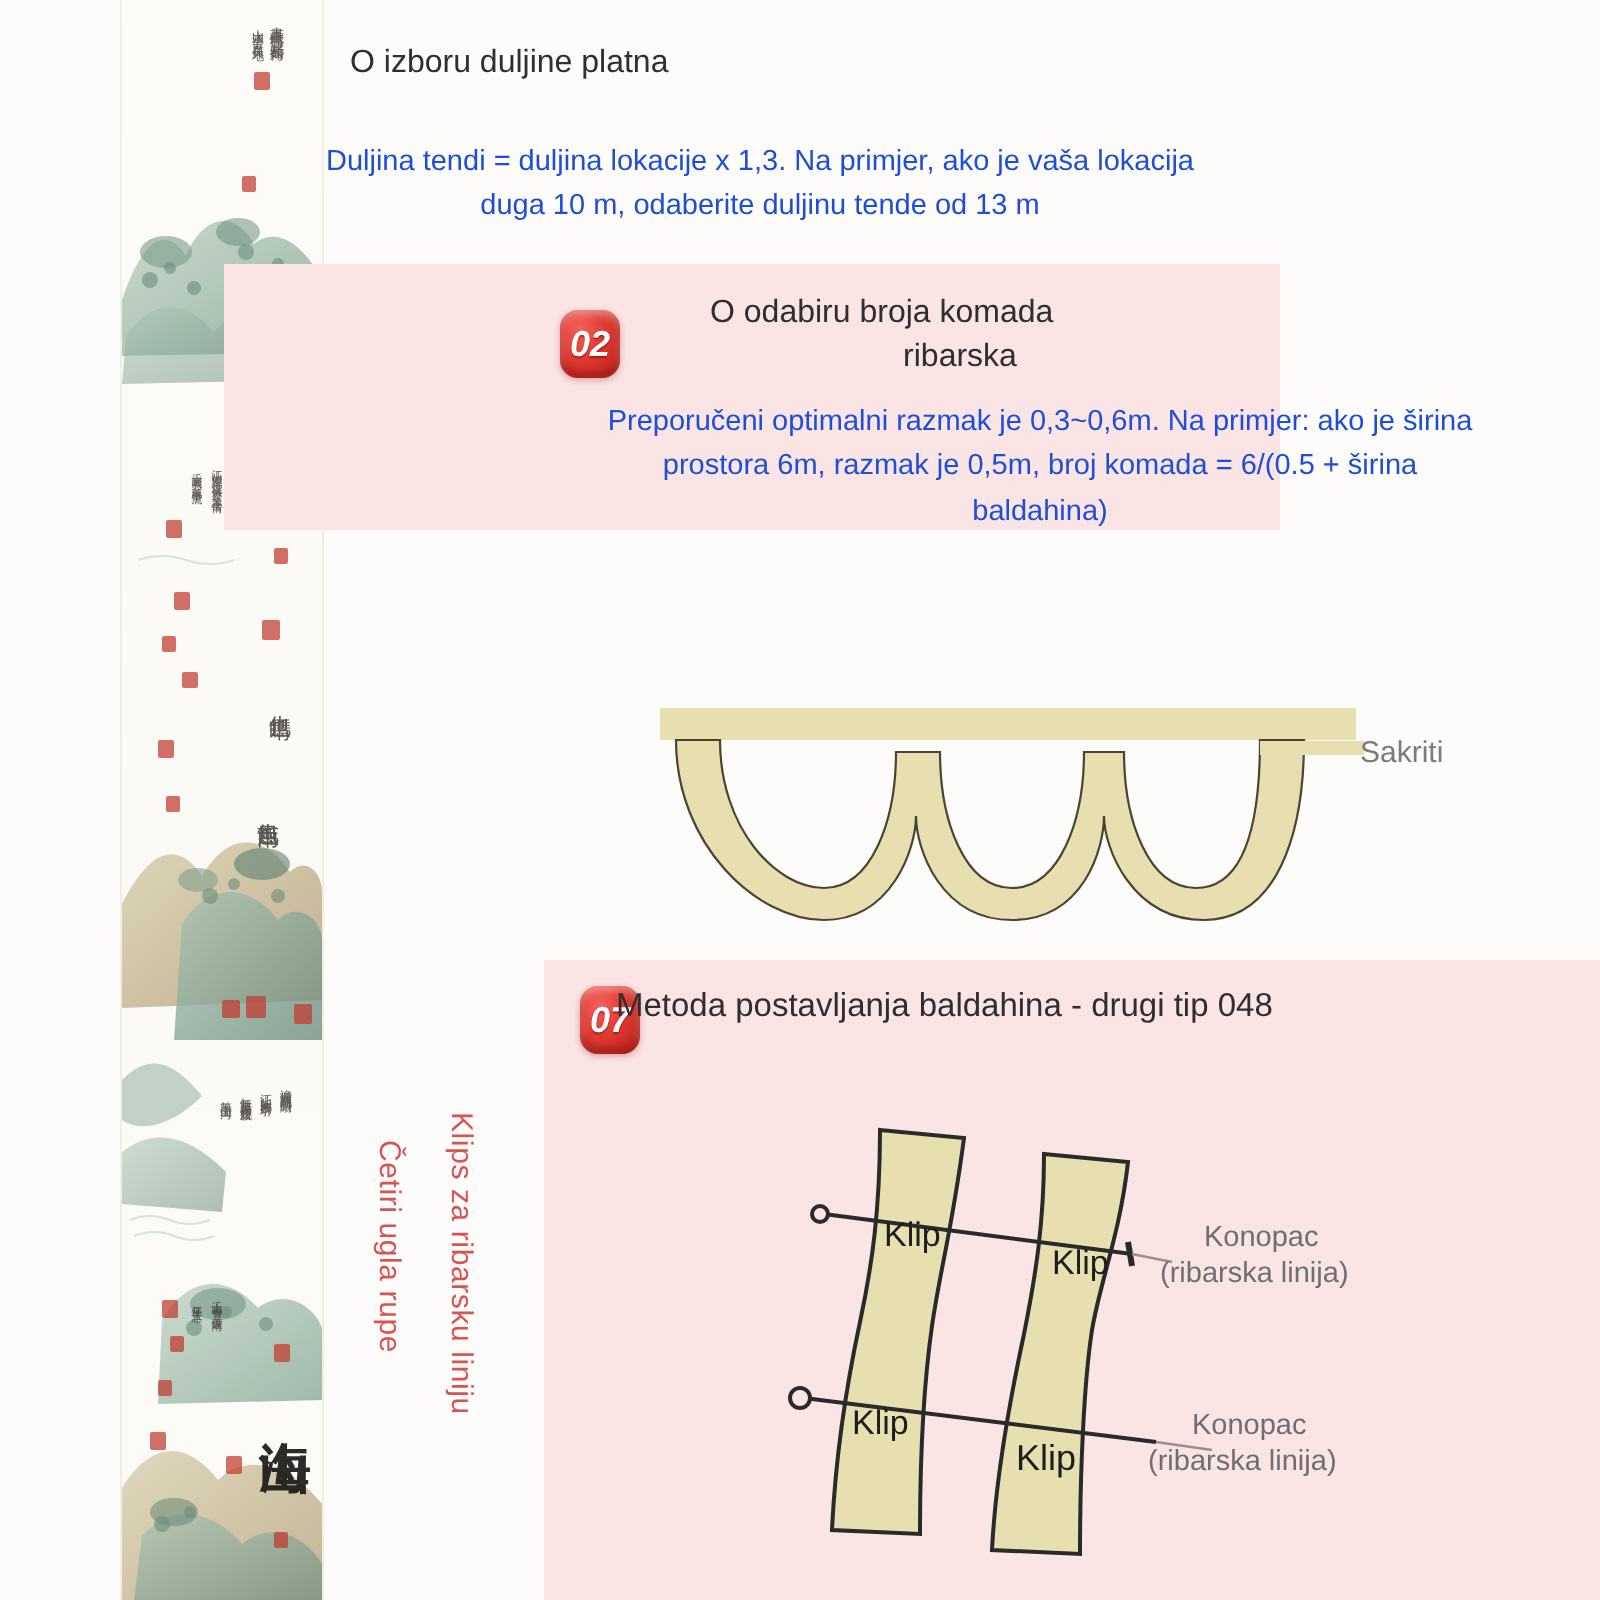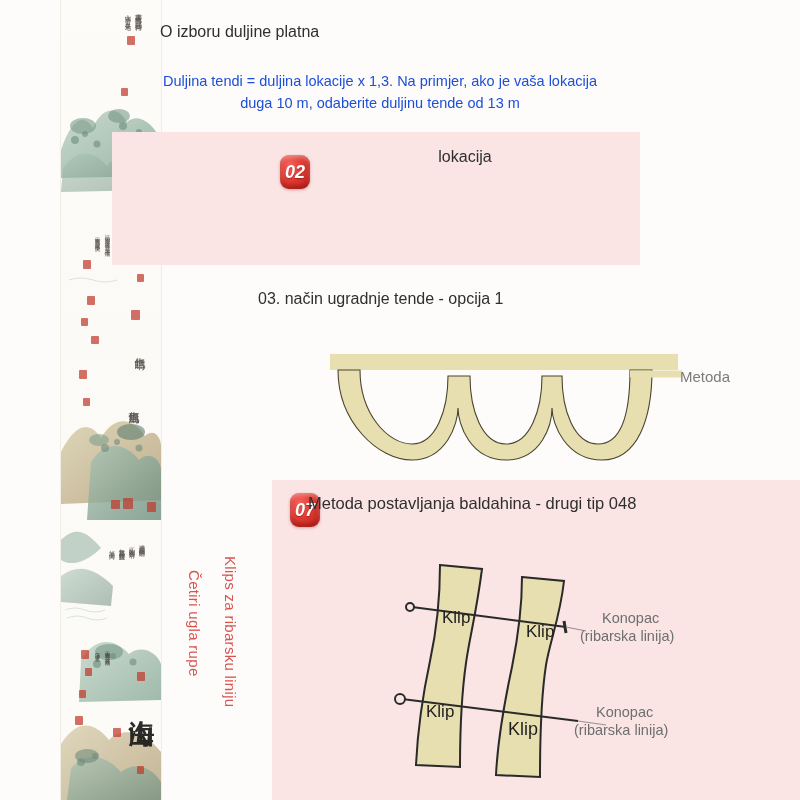--- a/index.html
+++ b/index.html
@@ -21,21 +21,21 @@
   }
   .scroll-paper{position:absolute;inset:0;background:
      linear-gradient(180deg,#fdfcf9 0%,#fbfaf6 40%,#fcfbf8 100%);}
   .seal{position:absolute;background:#c0392b;opacity:.72;border-radius:1px;}
   .calli{position:absolute;writing-mode:vertical-rl;color:#3a3531;
      font-family:"DejaVu Serif",serif;letter-spacing:1px;opacity:.82;}
   .bigcalli{position:absolute;writing-mode:vertical-rl;color:#1c1a18;
      font-family:"DejaVu Serif",serif;font-weight:700;opacity:.92;}
 
   .sec-title{
-    color:#2f2f2f;font-size:16px;line-height:1.35;
+    color:#2f2f2f;font-size:16px;line-height:1.35;margin-left:15px;
   }
   .sec-body{
     color:#1d4ed8;font-size:14.5px;line-height:1.55;
   }
 
   
   .b1-title{position:absolute;left:160px;top:21px;}
   .b1-body{position:absolute;left:160px;top:70px;width:440px;text-align:center;}
 
   
@@ -176,24 +176,25 @@
     <div class="seal" style="left:52px;top:728px;width:8px;height:9px;"></div>
     <div class="seal" style="left:76px;top:766px;width:7px;height:8px;"></div>
   </div>
 
   <div class="sec-title b1-title">O izboru duljine platna</div>
   <div class="sec-body b1-body">Duljina tendi = duljina lokacije x 1,3. Na primjer, ako je vaša lokacija duga 10 m, odaberite duljinu tende od 13 m</div>
 
   <div class="panel-pink" id="panel2"></div>
   <div class="badge" id="badge2">02</div>
   <div class="sec-title b2-title">
-    <span class="l2">lokacija</span>
+    <span>O odabiru broja komada</span>
+    <span class="l2">ribarska</span>
   </div>
-
-  <div class="sec-title b3-title">03. način ugradnje tende - opcija 1</div>
+  <div class="sec-body b2-body">Preporučeni optimalni razmak je 0,3~0,6m. Na primjer: ako je širina prostora 6m, razmak je 0,5m, broj komada = 6/(0.5 + širina baldahina)</div>
+
 
   <svg class="svg-valance" width="360" height="120" viewBox="0 0 360 120">
 
     <rect x="0" y="2" width="348" height="16" fill="#e8dfb0"></rect>
 
     <path d="M8 18
              C 8 70, 48 108, 82 108
              C 116 108, 128 72, 128 56
              C 128 72, 140 108, 176 108
              C 212 108, 222 72, 222 56
@@ -205,21 +206,21 @@
              L 212 24
              C 212 58, 200 92, 176 92
              C 152 92, 140 58, 140 24
              L 118 24
              C 118 58, 106 92, 82 92
              C 58 92, 30 62, 30 18
              Z" fill="#e8dfb0" stroke="#4a4430" stroke-width="1.1"></path>
 
     <line x1="300" y1="22" x2="352" y2="22" stroke="#e8dfb0" stroke-width="7"></line>
   </svg>
-  <div class="hide-label">Metoda</div>
+  <div class="hide-label">Sakriti</div>
 
   <div class="panel-pink" id="panel4"></div>
   <div class="badge" id="badge4">07</div>
   <div class="b4-title">Metoda postavljanja baldahina - drugi tip 048</div>
 
   <div class="vlabel" id="vlabel1">Klips za ribarsku liniju</div>
   <div class="vlabel" id="vlabel2">Četiri ugla rupe</div>
 
   <svg class="svg-clip" width="400" height="240" viewBox="0 0 400 240">
 

